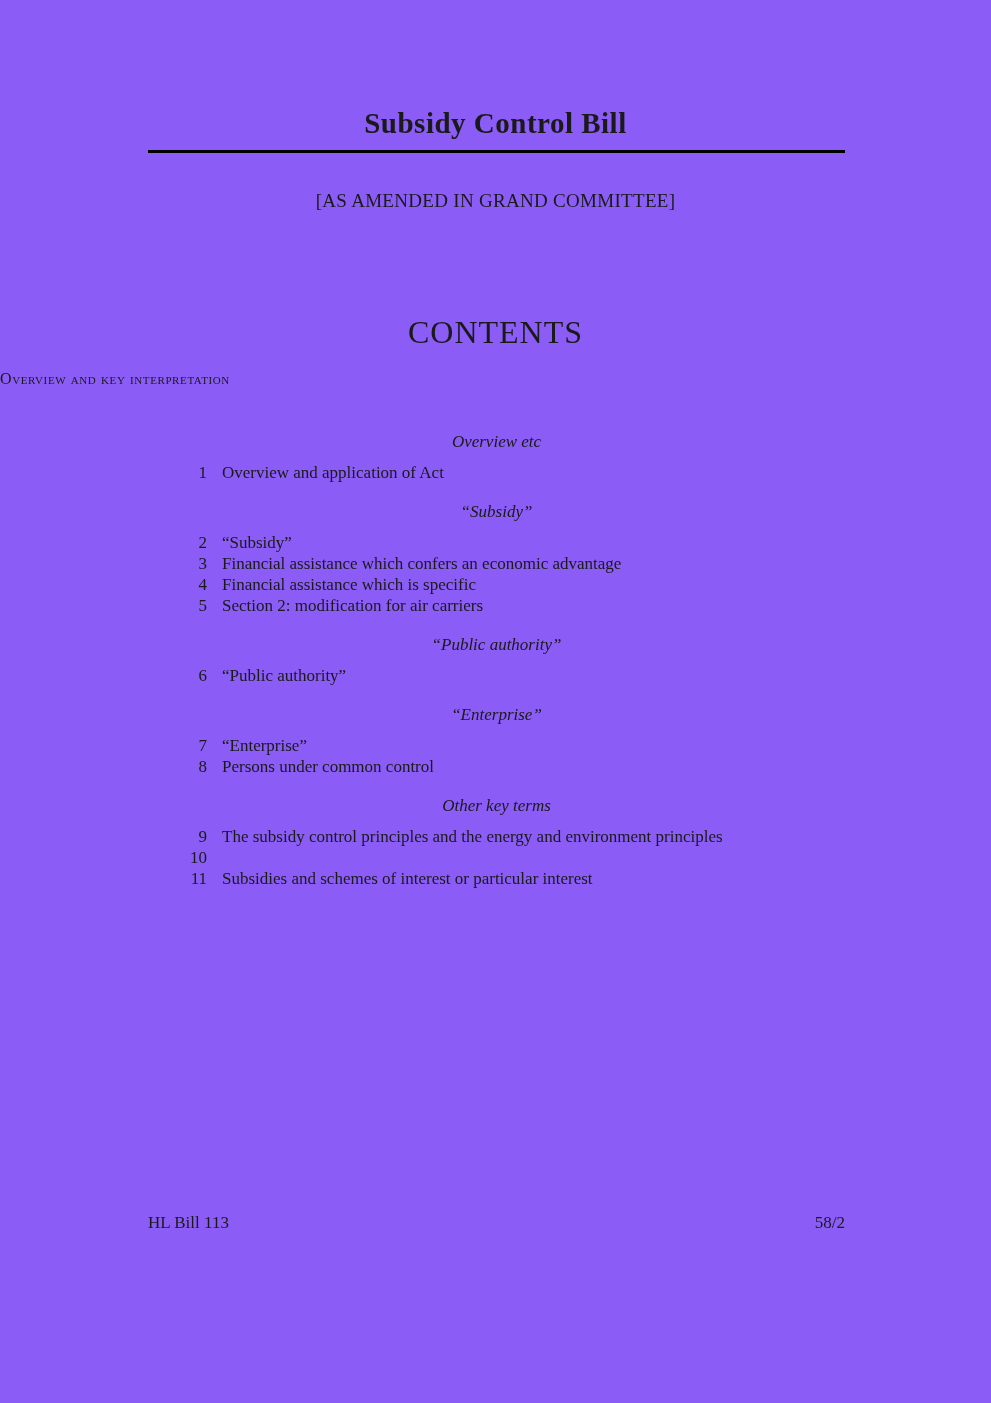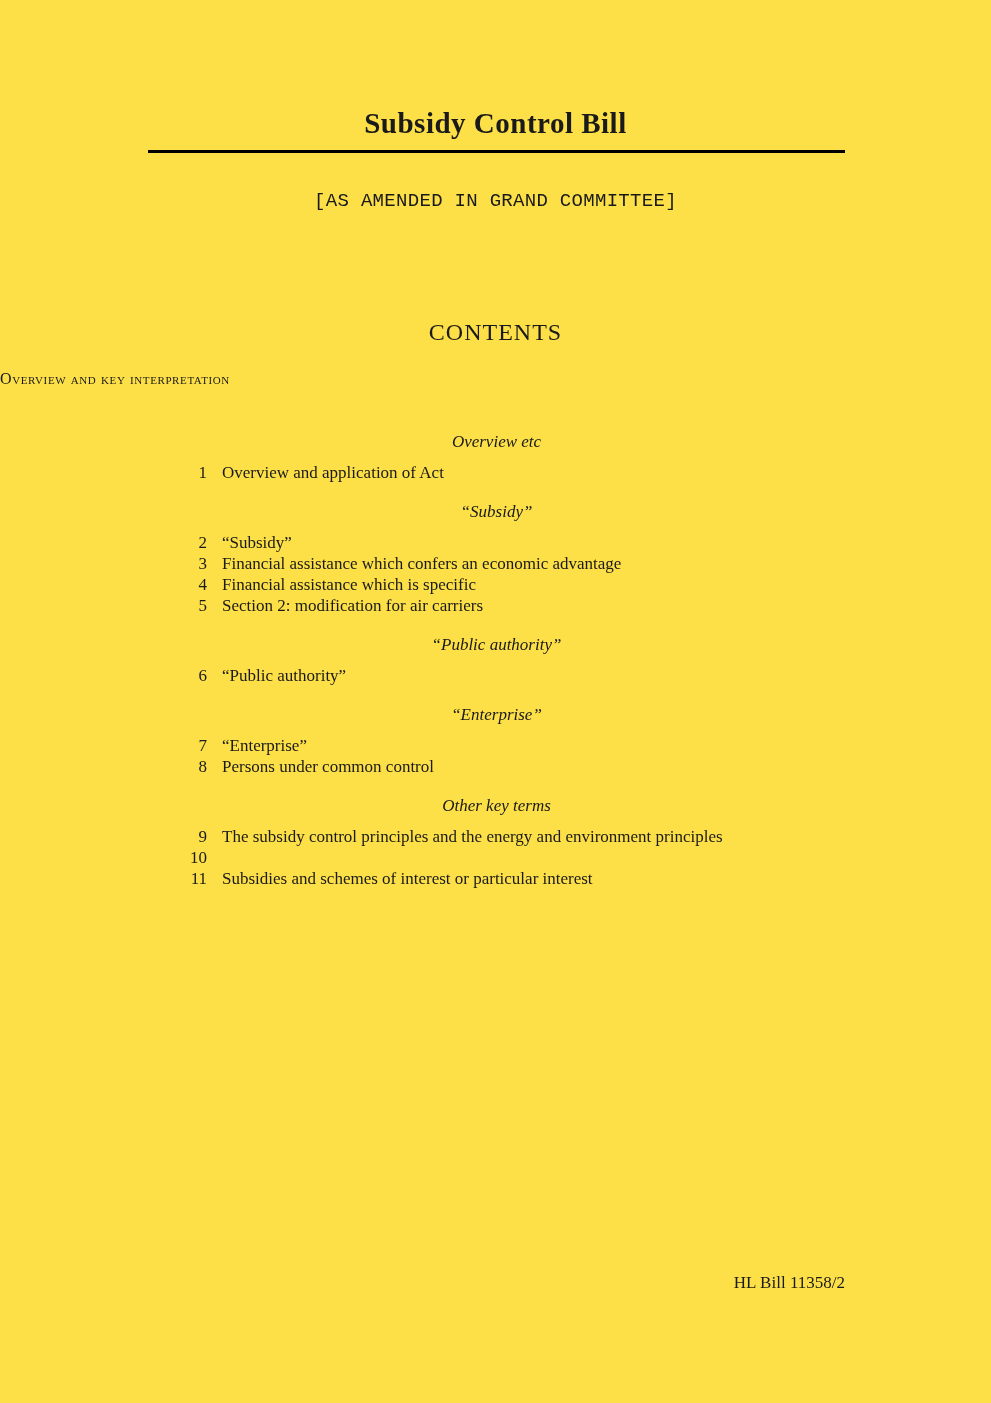--- a/index.html
+++ b/index.html
@@ -1,21 +1,21 @@
 <!DOCTYPE html>
 <html><head>
 <meta charset="utf-8">
 <style>
   * { margin: 0; padding: 0; box-sizing: border-box; }
   html, body { background: #ffffff; }
   .page {
     position: relative;
     width: 991px;
     height: 1403px;
-    background: #fde047;
+    background: #8b5cf6;
     color: #1a1a1a;
     font-family: "Liberation Serif", serif;
     overflow: hidden;
   }
   .content { margin: 0 146px 0 148px; }
 
   .title {
     margin-top: 106px;
     font-size: 29px;
     line-height: 34px;
@@ -28,25 +28,24 @@
     height: 2px;
     border-top: 2px solid #000000;
     border-bottom: 1px solid #000000;
   }
   .amendment-note {
     margin-top: 36px;
     font-size: 19px;
     line-height: 24px;
     text-align: center;
     letter-spacing: 0.3px;
-    font-family: Liberation Mono, monospace;
   }
   .contents-heading {
     margin-top: 104px;
-    font-size: 24px;
+    font-size: 32px;
     line-height: 30px;
     text-align: center;
     letter-spacing: 1px;
   }
   .part-label {
     margin-top: 45px;
     font-size: 17px;
     line-height: 22px;
     font-weight: bold;
     font-variant: small-caps;
@@ -79,25 +78,25 @@
   .item-number {
     width: 59px;
     flex-shrink: 0;
     text-align: right;
   }
   .item-text {
     margin-left: 15px;
   }
   .footer {
     position: absolute;
-    top: 1272px;
+    top: 1212px;
     left: 148px;
     right: 146px;
     display: flex;
-    justify-content: flex-end;
+    justify-content: space-between;
     font-size: 17px;
     line-height: 22px;
   }
 </style>
 </head>
 <body>
 
 <div class="page">
 
   <h1 class="title">Subsidy Control Bill</h1>

